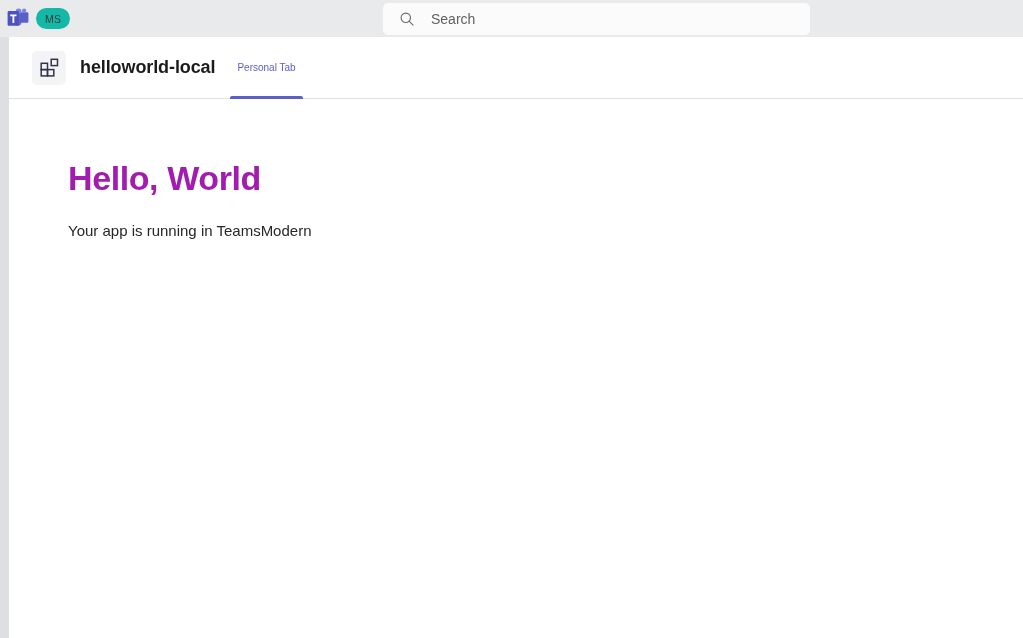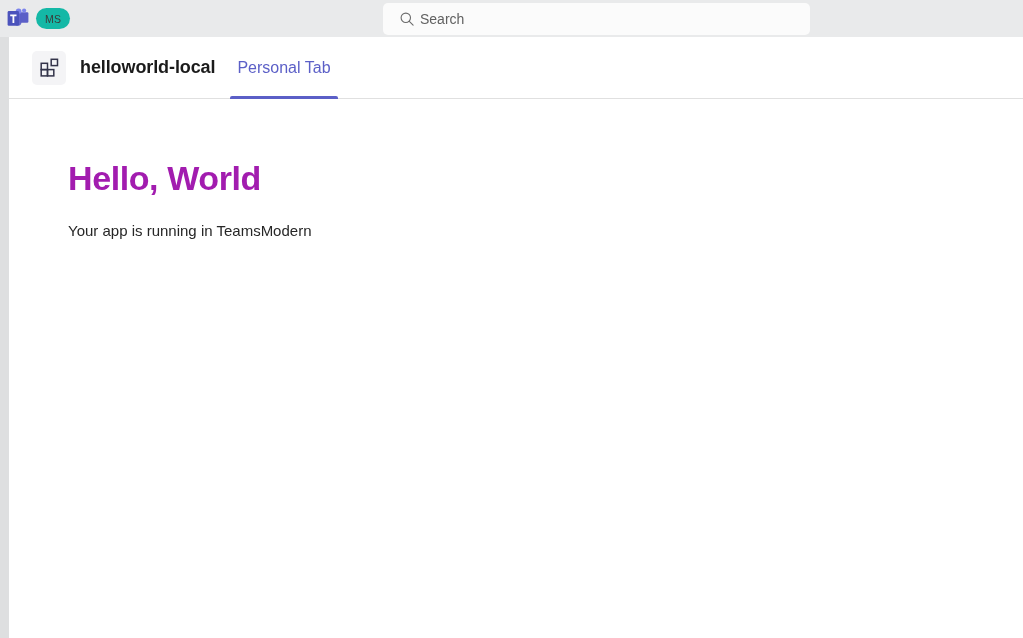--- a/index.html
+++ b/index.html
@@ -71,21 +71,21 @@
     margin-left: 16px;
     width: 16px;
     height: 16px;
     flex: 0 0 auto;
     display: flex;
     align-items: center;
     justify-content: center;
   }
 
   .search-placeholder {
-    margin-left: 5px;
+    margin-left: 16px;
     font-size: 14px;
     color: #616161;
   }
 
   
   .app-gutter {
     position: absolute;
     left: 0;
     top: 37px;
     width: 9px;
@@ -139,21 +139,21 @@
     margin-left: 14px;
     height: 62px;
   }
 
   .tab {
     position: relative;
     height: 62px;
     display: flex;
     align-items: center;
     padding: 0 8px;
-    font-size: 16px;
+    font-size: 10px;
     color: #242424;
     cursor: pointer;
     white-space: nowrap;
   }
 
   .tab.active {
     color: #5b5fc7;
   }
 
   .tab.active::after {

